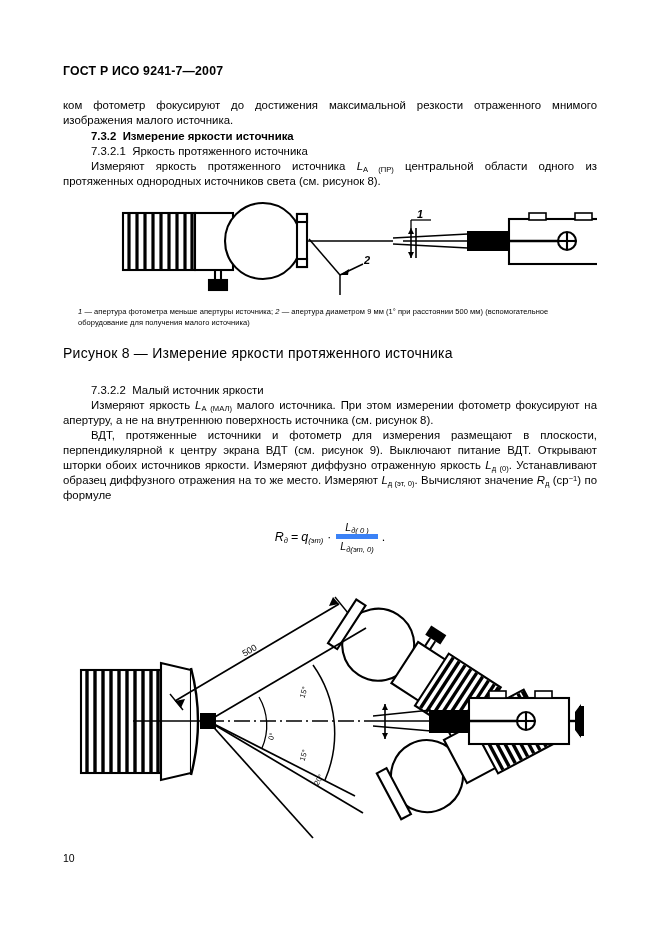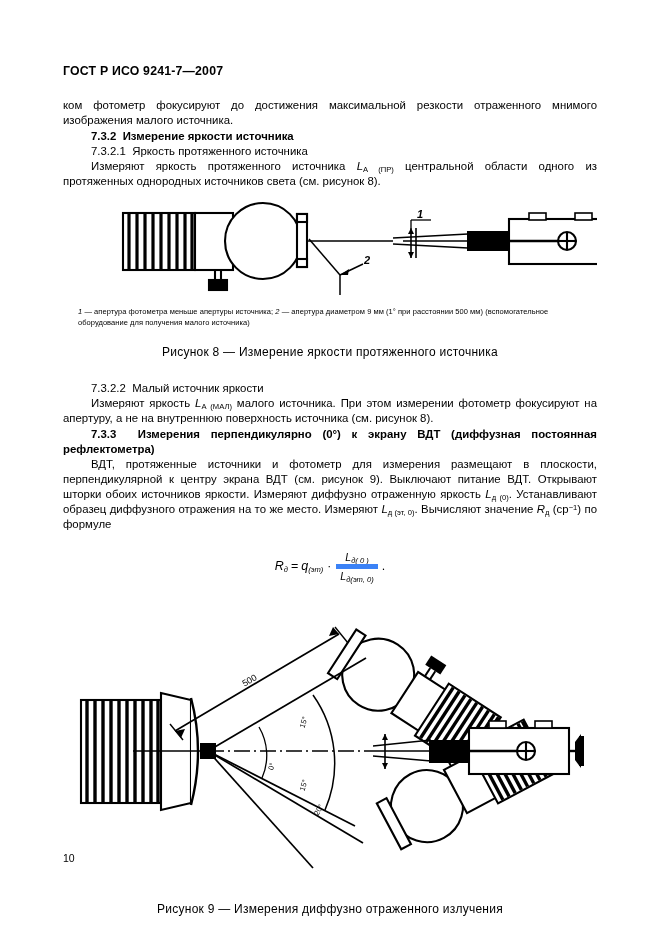--- a/index.html
+++ b/index.html
@@ -59,22 +59,21 @@
   .figure{ position:relative; width:534px; }
   .fig-legend{
     font-size:7.5px;
     line-height:11px;
     margin:0 auto;
     width:504px;
     letter-spacing:.05px;
   }
   .fig-legend .lead{font-style:italic;}
   .fig-caption{
-    font-size:12px;
-    text-align:center;
+    font-size:14px;
     letter-spacing:.25px;
     margin-top:17px;
   }
 
   
   .formula-row{
     display:flex;
     justify-content:center;
     align-items:flex-end;
     margin-top:18px;
@@ -220,23 +219,20 @@
 
       <div class="fig-caption">Рисунок 8 — Измерение яркости протяженного источника</div>
     </div>
 
     <p class="sub-head" style="margin-top:22px;">
       <span>7.3.2.2</span><span>&nbsp;&nbsp;</span><span>Малый источник яркости</span>
     </p>
 
     <p class="body-text indent"><span>Измеряют яркость </span><span class="math">L</span><sub>А (МАЛ)</sub><span> малого источника. При этом измерении фотометр фокусируют на апертуру, а не на внутреннюю поверхность источника (см. рисунок 8).</span></p>
 
-    <p class="head-bold justify">
-      <span>7.3.3</span><span>&nbsp;&nbsp;</span><span>Измерения  перпендикулярно (0°) к  экрану  ВДТ  (диффузная  постоянная  рефлектометра)</span>
-    </p>
 
     <p class="body-text indent"><span>ВДТ, протяженные источники и фотометр для измерения размещают в плоскости, перпендикулярной к центру экрана ВДТ (см. рисунок 9). Выключают питание ВДТ. Открывают шторки обоих источников яркости. Измеряют диффузно отраженную яркость </span><span class="math">L</span><sub>д (0)</sub><span>. Устанавливают образец диффузного отражения на то же место. Измеряют </span><span class="math">L</span><sub>д (эт, 0)</sub><span>. Вычисляют значение </span><span class="math">R</span><sub>д</sub><span> (ср</span><sup>−1</sup><span>) по формуле</span></p>
 
     <div class="formula-row">
       <span class="frm">
         <span><span>R</span><sub>д</sub></span>
         <span style="font-style:normal">=</span>
         <span><span>q</span><sub>(эт)</sub></span>
         <span class="dotsep">·</span>
         <span class="frac">
@@ -392,20 +388,19 @@
             <circle cx="463" cy="163" r="9" fill="#fff" stroke="#000" stroke-width="2.1"></circle>
             <line x1="463" y1="154" x2="463" y2="172" stroke="#000" stroke-width="2.1"></line>
             <line x1="454" y1="163" x2="472" y2="163" stroke="#000" stroke-width="2.1"></line>
             <line x1="506" y1="163" x2="518" y2="163" stroke="#000" stroke-width="2.4"></line>
             <path d="M518,146 L518,180 L512,172 L512,154 Z" fill="#000"></path>
             <rect x="516" y="148" width="5" height="30" fill="#000"></rect>
           </g>
         </svg>
       </div>
 
-      <div class="fig-caption" style="margin-top:4px;">Рисунок 9 — Измерения диффузно отраженного излучения</div>
     </div>
 
   </div>
 
   <div class="page-num">10</div>
 
 </div>
 
 </body></html>

